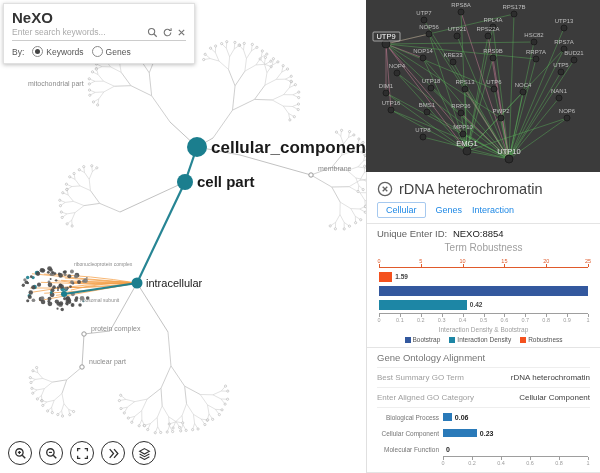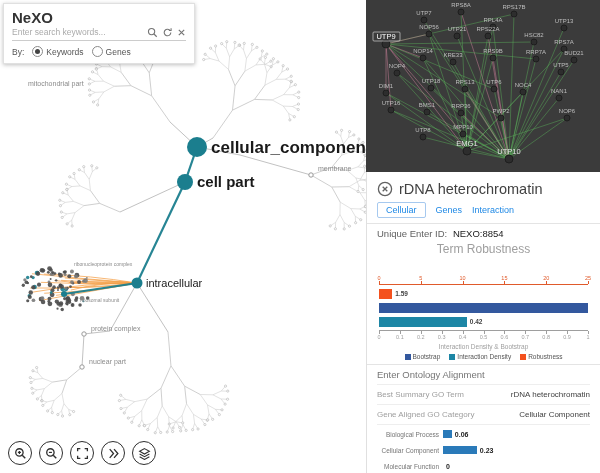--- a/index.html
+++ b/index.html
@@ -29,21 +29,21 @@
   .network-panel{height:172px;background:#3b3b3b;position:relative;flex:none;}
   .details-panel{flex:1;background:#fff;border-left:1px solid #e0e0e0;padding:4px 10px 0;overflow:hidden;}
   .dp-header{display:flex;align-items:center;gap:6px;padding:5px 0 3px;}
   .dp-title{font-size:14.5px;color:#424242;}
   .dp-tabs{display:flex;gap:10px;align-items:center;margin:2px 0 5px;font-size:9px;}
   .tab{color:#1e88e5;cursor:pointer;}
   .tab.active{border:1px solid #a6c9ef;border-radius:2px;padding:2px 8px;}
   .dp-divider{border-top:1px solid #e4e4e4;margin:4px -10px;}
   .term-id-row{font-size:9.5px;color:#616161;margin:4px 0 3px;}
   .term-id-value{color:#212121;margin-left:3px;}
-  .chart-title{text-align:center;font-size:12px;color:#9e9e9e;margin:1px 0 17px;}
+  .chart-title{text-align:center;font-size:10px;color:#9e9e9e;margin:1px 0 3px;}
   .axisbox{position:relative;height:11px;margin:0 2px;}
   .tick{position:absolute;width:1px;height:3px;}
   .axis-top .tick{bottom:0;}
   .axis-bottom .tick{top:0;}
   .tick-label{position:absolute;font-size:5.5px;transform:translateX(-50%);white-space:nowrap;}
   .axis-top .tick-label{bottom:3px;}
   .axis-bottom .tick-label{top:3px;}
   .rob-row{display:flex;align-items:center;margin:3px 2px;height:11px;}
   .rob-bar{height:10px;}
   .rob-label{font-size:6.5px;font-weight:bold;color:#444;margin-left:3px;}
@@ -964,29 +964,29 @@
             <span class="leg-sq" style="background: rgb(29, 134, 165);"></span>
             <span>Interaction Density</span>
           </span>
           <span class="leg-item">
             <span class="leg-sq" style="background: rgb(244, 81, 30);"></span>
             <span>Robustness</span>
           </span>
         </div>
 
       <div class="dp-divider"></div>
-      <div class="section-title">Enter Ontology Alignment</div>
+      <div class="section-title">Gene Ontology Alignment</div>
 
       <div class="go-table">
         <div class="go-trow">
           <span class="go-tlabel">Best Summary GO Term</span>
           <span class="go-tvalue">rDNA heterochromatin</span>
         </div>
         <div class="go-trow">
-          <span class="go-tlabel">Gene Aligned GO Category</span>
+          <span class="go-tlabel">Enter Aligned GO Category</span>
           <span class="go-tvalue">Cellular Component</span>
         </div>
       </div>
 
       <div id="go-chart">
           <div class="go-row">
             <span class="go-cat">Biological Process</span>
             <div class="go-track">
               <div class="go-bar" style="width: 6%; background: rgb(42, 122, 185);"></div>
               <span class="go-val">0.06</span>

